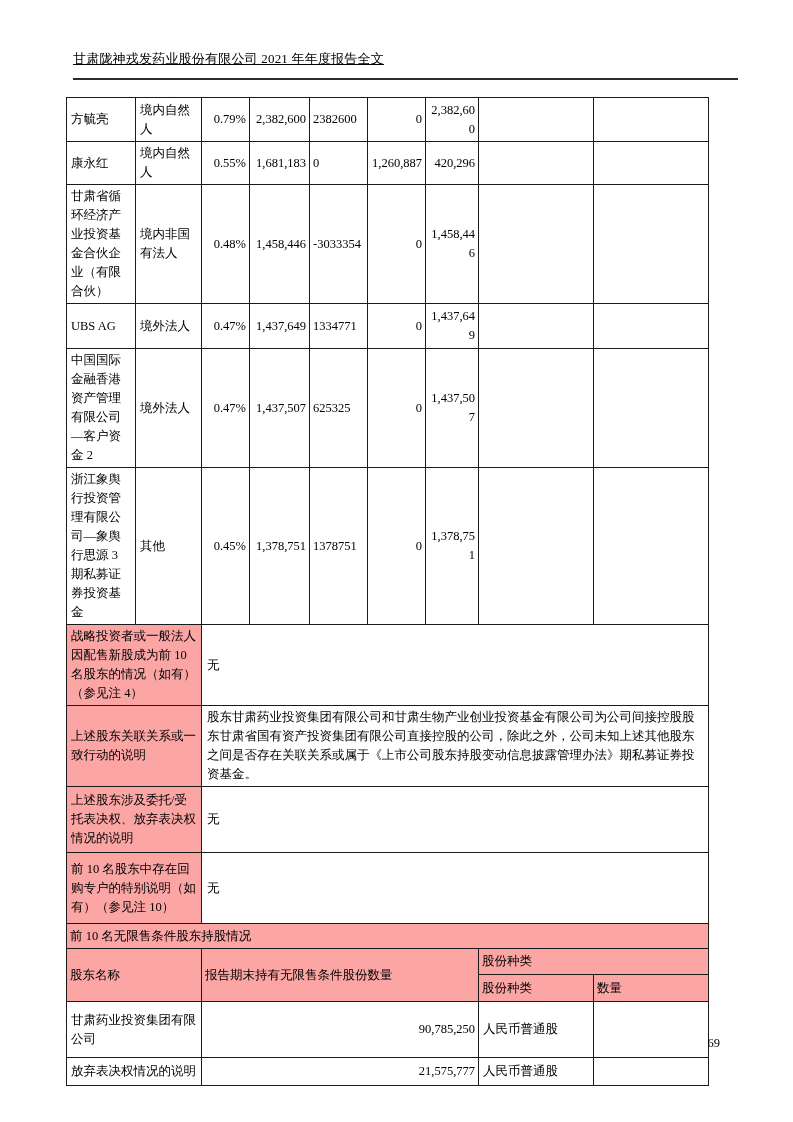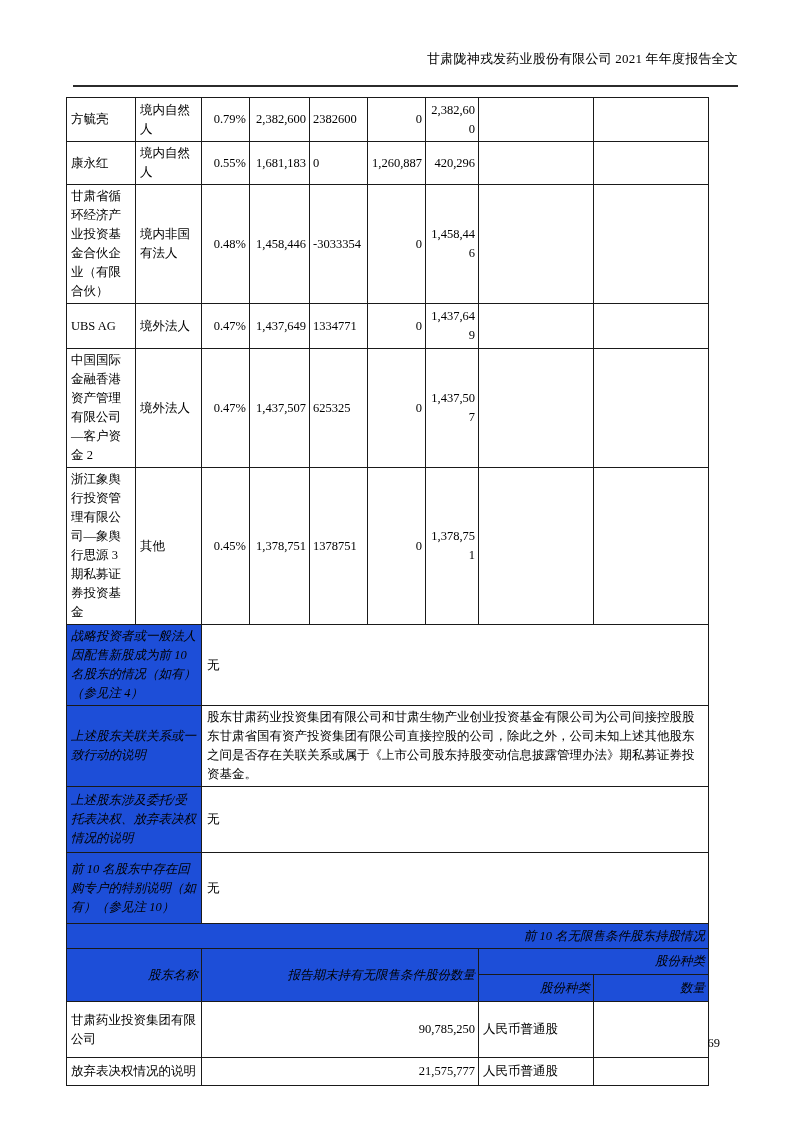--- a/index.html
+++ b/index.html
@@ -7,44 +7,45 @@
   .page {
     position:relative;
     width:793px; height:1122px;
     background:#ffffff;
     font-family:"Liberation Serif","DejaVu Serif",serif;
     color:#000;
     overflow:hidden;
   }
   .doc-header {
     position:absolute; left:73px; top:50px; width:665px;
-    text-align:right; font-size:13px; line-height:17px;
-    padding-bottom:18px;
+    font-size:13px; line-height:17px;
+    padding-bottom:11px;
     border-bottom:2px solid #2b2b2b;
     letter-spacing:0.2px;
+    text-decoration:underline;
   }
   table.main {
     position:absolute; left:66px; top:97px;
     width:642px;
     border-collapse:collapse; table-layout:fixed;
     border:1px solid #1a1a1a;
   }
   td, th {
     border:1px solid #1a1a1a;
     font-weight:normal;
     font-size:12.5px;
     line-height:19px;
     padding:2px 3px;
     vertical-align:middle;
     overflow:hidden;
   }
-  .gray { background:#1d4ed8;font-style:italic; }
+  .gray { background:#fca5a5; }
   .al { text-align:left; }
   .ar { text-align:right; }
-  .ac { text-align:right; }
+  .ac { text-align:left; }
   .brk { word-break:break-all; }
   .pad-l { padding-left:4px; }
   .note-val { padding-left:5px; padding-right:5px; }
   .page-num {
     position:absolute; top:1036px; right:73px;
     font-size:12.5px;
   }
 </style>
 </head>
 <body>

